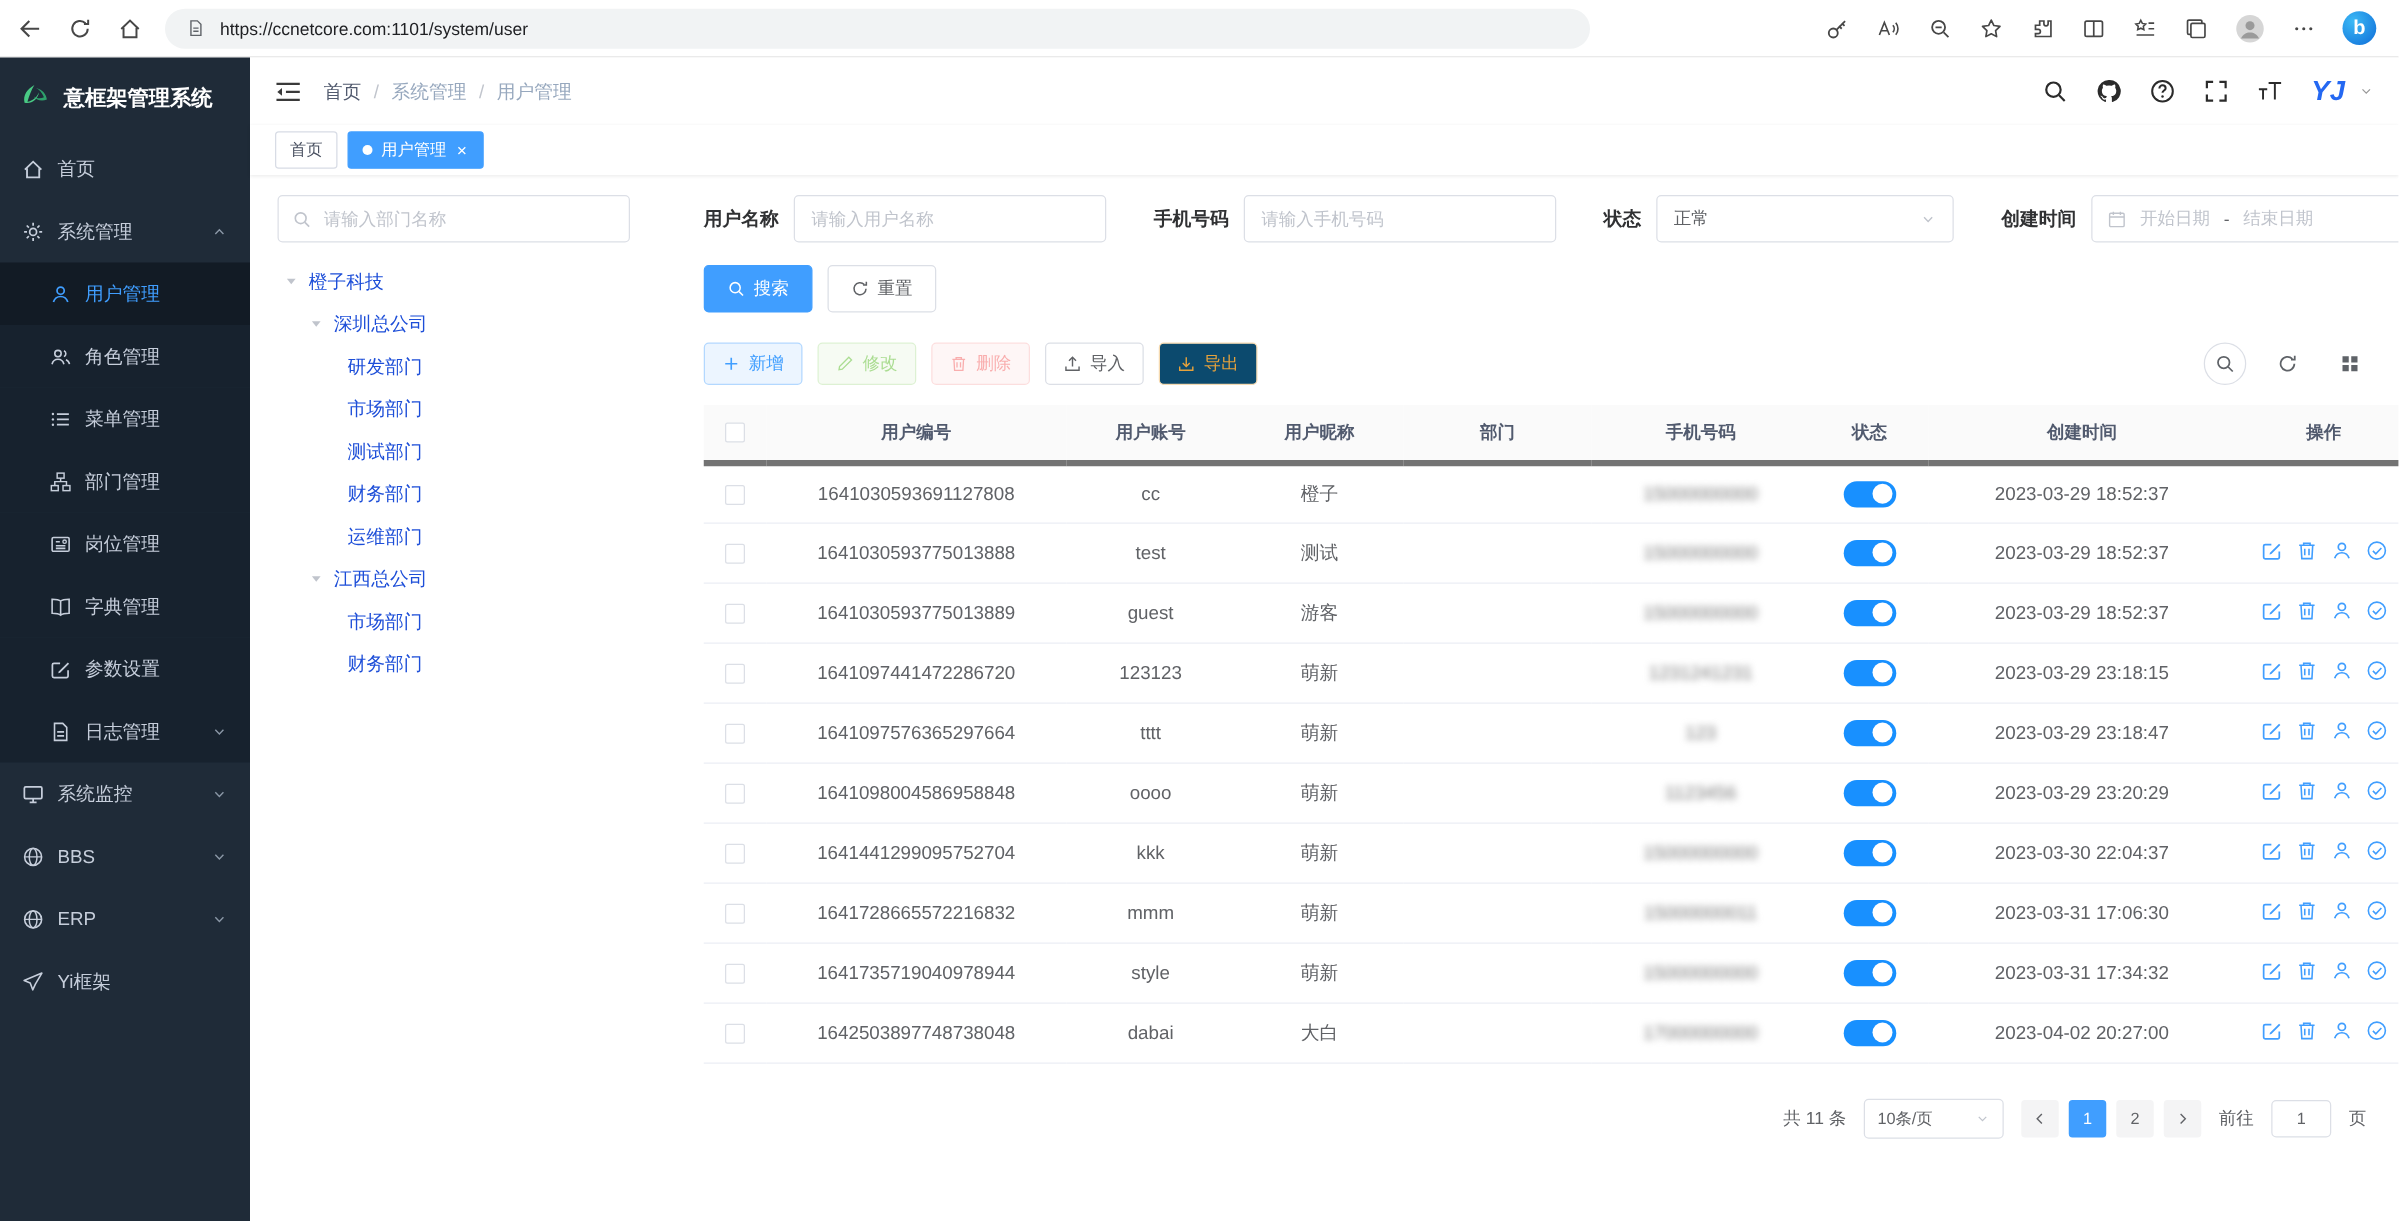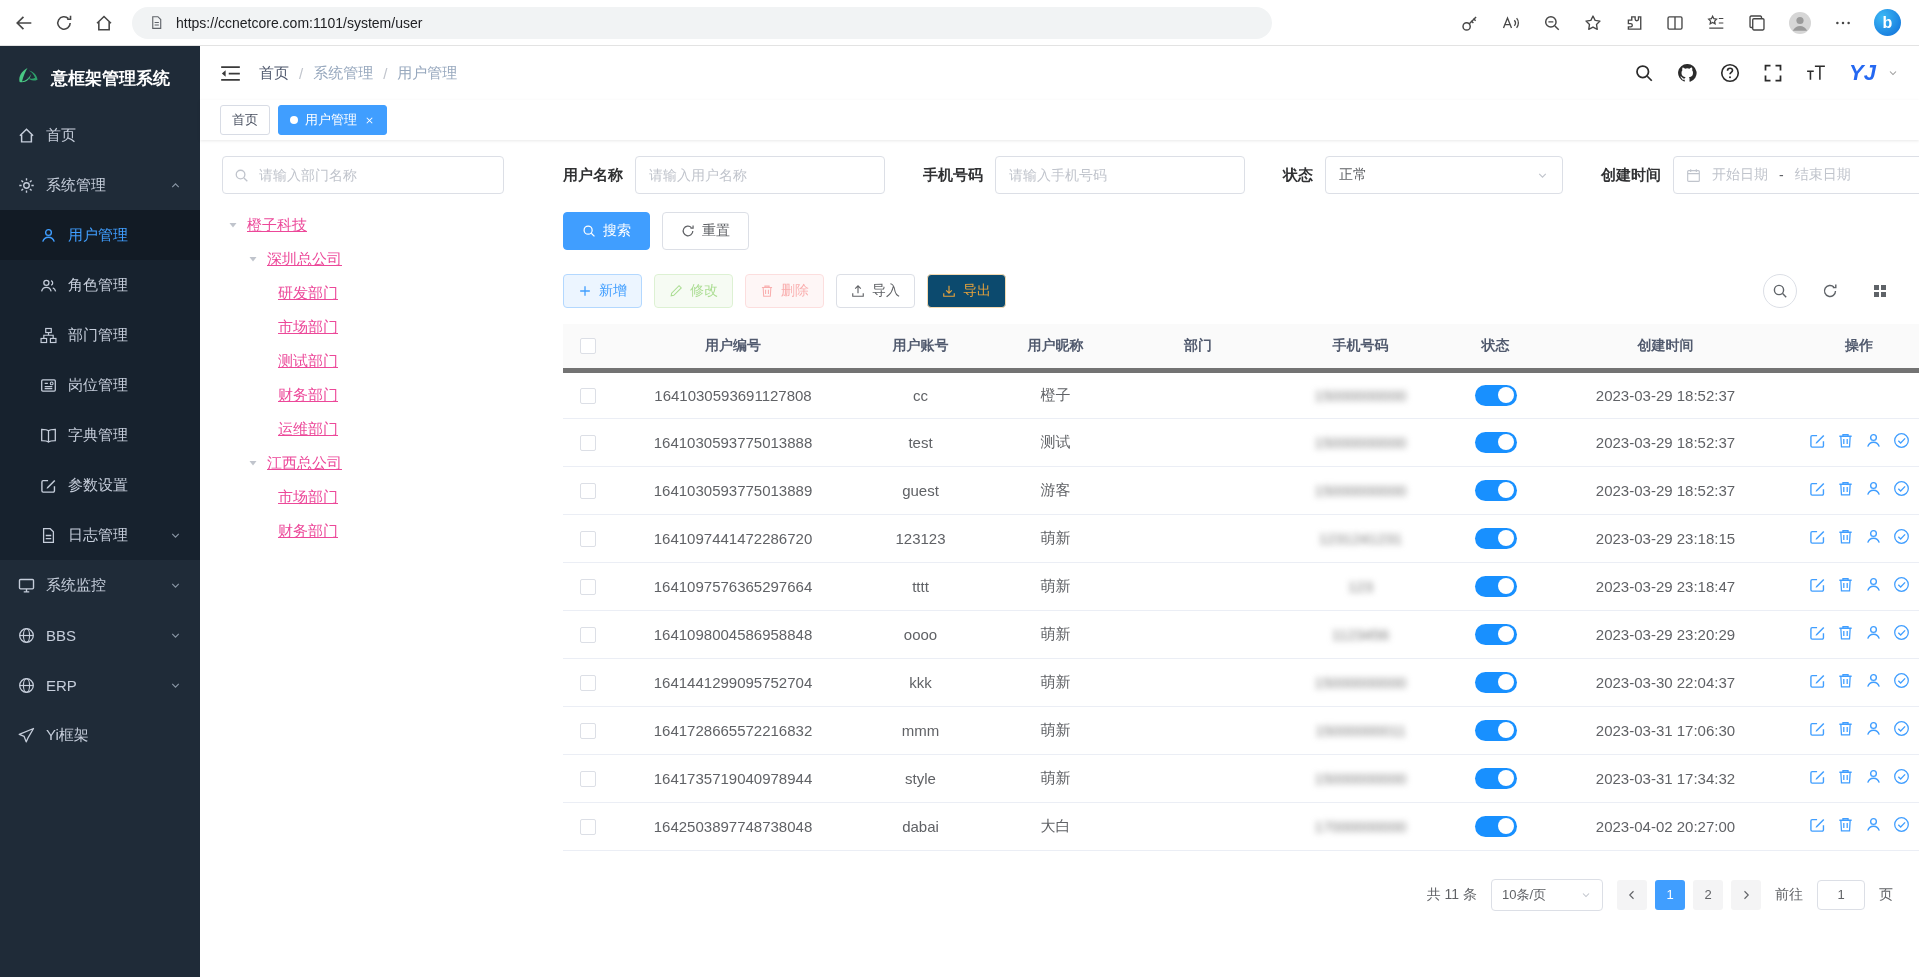--- a/index.html
+++ b/index.html
@@ -67,21 +67,21 @@
   .tab-close svg { width:11px; height:11px; }
 
   
   .content { flex:1; display:flex; gap:26px; padding:16px 22px; overflow:hidden; }
   .left-col { width:282px; flex-shrink:0; }
   .tree-search { height:38px; border:1px solid #dcdfe6; border-radius:4px; display:flex;
                  align-items:center; gap:8px; padding:0 11px; color:#c0c4cc; background:#fff; }
   .tree-search svg { width:15px; height:15px; }
   .tree-search input { border:none; outline:none; flex:1; font-size:14px; color:#606266; background:transparent; }
   .tree-search input::placeholder { color:#c0c4cc; }
-  .tree { margin-top:14px; font-size:15px; color:#ec4899;text-decoration:underline; }
+  .tree { margin-top:14px; font-size:15px; color:#1d4ed8; }
   .tree-node { height:34px; display:flex; align-items:center; gap:7px; cursor:pointer; }
   .tree-caret { width:14px; display:inline-flex; color:#c0c4cc; flex-shrink:0; }
   .tree-caret svg { width:14px; height:14px; }
 
   .right-col { flex:1; min-width:0; display:flex; flex-direction:column;margin-left:33px; }
   .filter-row { display:flex; align-items:center; gap:38px; }
   .filter-item { display:flex; align-items:center; gap:12px; }
   .f-label { font-size:15px; font-weight:700; color:#303133; white-space:nowrap; }
   .f-input { width:250px; height:38px; border:1px solid #dcdfe6; border-radius:4px; padding:0 13px;
              font-size:14px; color:#606266; outline:none; }
@@ -301,20 +301,31 @@
           </div>
           <div class="menu-item sub">
             <span class="mi-icon">
               <svg viewBox="0 0 16 16">
                 <circle cx="6" cy="5.5" r="2.4" fill="none" stroke="currentColor" stroke-width="1.2"></circle>
                 <path d="M1.5 13.5c.7-2.6 2.5-3.7 4.5-3.7s3.8 1.1 4.5 3.7" fill="none" stroke="currentColor" stroke-width="1.2"></path>
                 <path d="M10.5 3.4a2.4 2.4 0 0 1 0 4.4M12 10.2c1.4.5 2.3 1.6 2.7 3.3" fill="none" stroke="currentColor" stroke-width="1.2"></path>
               </svg>
             </span>
             <span class="mi-label">角色管理</span>
+          </div>
+          <div class="menu-item sub">
+            <span class="mi-icon">
+              <svg viewBox="0 0 16 16">
+                <path d="M5.2 4h9M5.2 8h9M5.2 12h9" stroke="currentColor" stroke-width="1.3"></path>
+                <circle cx="2.2" cy="4" r=".9" fill="currentColor"></circle>
+                <circle cx="2.2" cy="8" r=".9" fill="currentColor"></circle>
+                <circle cx="2.2" cy="12" r=".9" fill="currentColor"></circle>
+              </svg>
+            </span>
+            <span class="mi-label">菜单管理</span>
           </div>
           <div class="menu-item sub">
             <span class="mi-icon">
               <svg viewBox="0 0 16 16">
                 <rect x="5.4" y="1.4" width="5.2" height="3.8" fill="none" stroke="currentColor" stroke-width="1.1"></rect>
                 <rect x="1" y="10.8" width="5.2" height="3.8" fill="none" stroke="currentColor" stroke-width="1.1"></rect>
                 <rect x="9.8" y="10.8" width="5.2" height="3.8" fill="none" stroke="currentColor" stroke-width="1.1"></rect>
                 <path d="M8 5.2v2.6M3.6 10.8V7.8h8.8v3" fill="none" stroke="currentColor" stroke-width="1.1"></path>
               </svg>
             </span>

